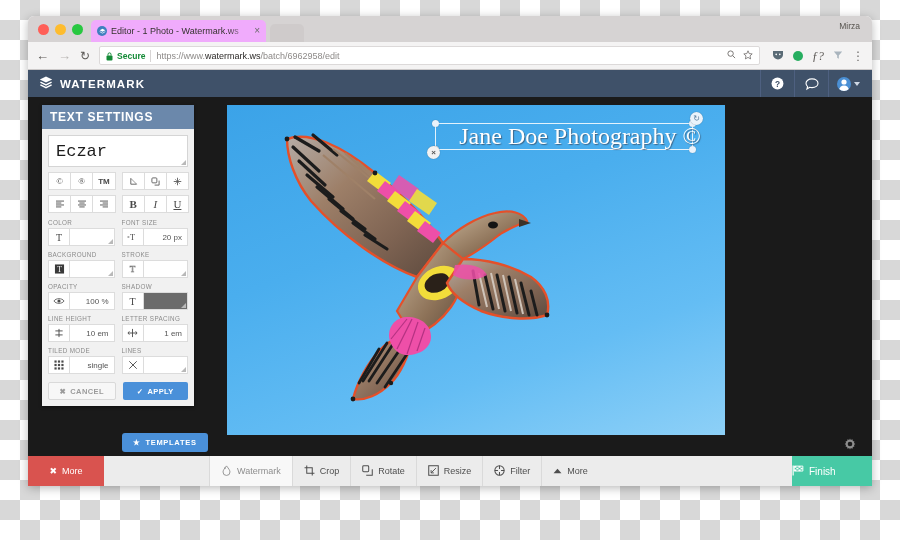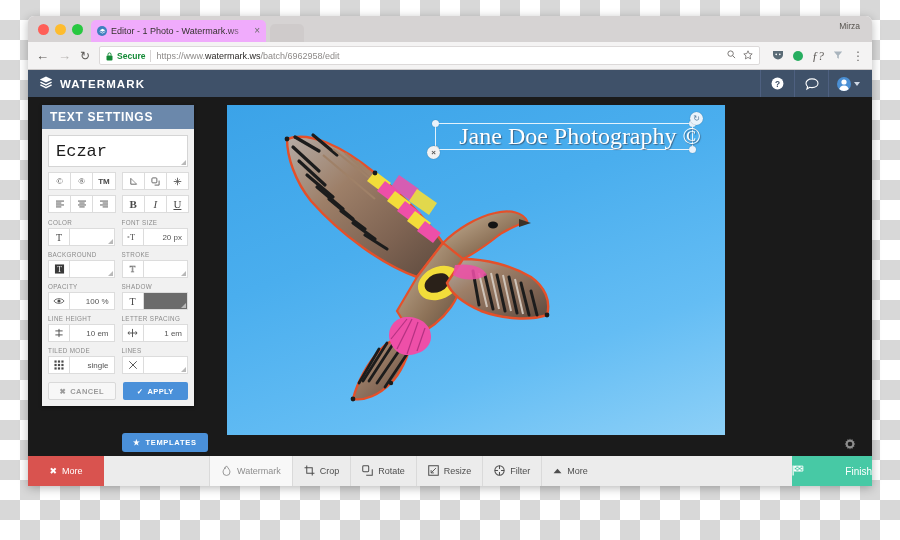--- a/index.html
+++ b/index.html
@@ -274,21 +274,21 @@
     display:flex; align-items:center; gap:5px;
     padding: 0 11px; font-size: 9px; color:#4e4e4e;
     border-right:1px solid #dadada;
     background:#ececec;
   }
   .tool-tab:first-child { border-left:1px solid #dadada; }
   .tool-tab.active { background:#f8f8f8; color:#8e8e8e; }
   .tool-tab:last-child { border-right:none; }
   #finish-btn {
     margin-left:auto; width: 80px; background:#47c9a5; color:#fff;
-    display:flex; align-items:center; justify-content:space-between; gap:5px;
+    display:flex; align-items:center; justify-content:flex-start; gap:5px;
     font-size: 10px;
   }
   svg { overflow: visible; }
 </style>
 </head>
 <body>
 
 <div id="browser-window">
 
   <div id="tab-strip">

